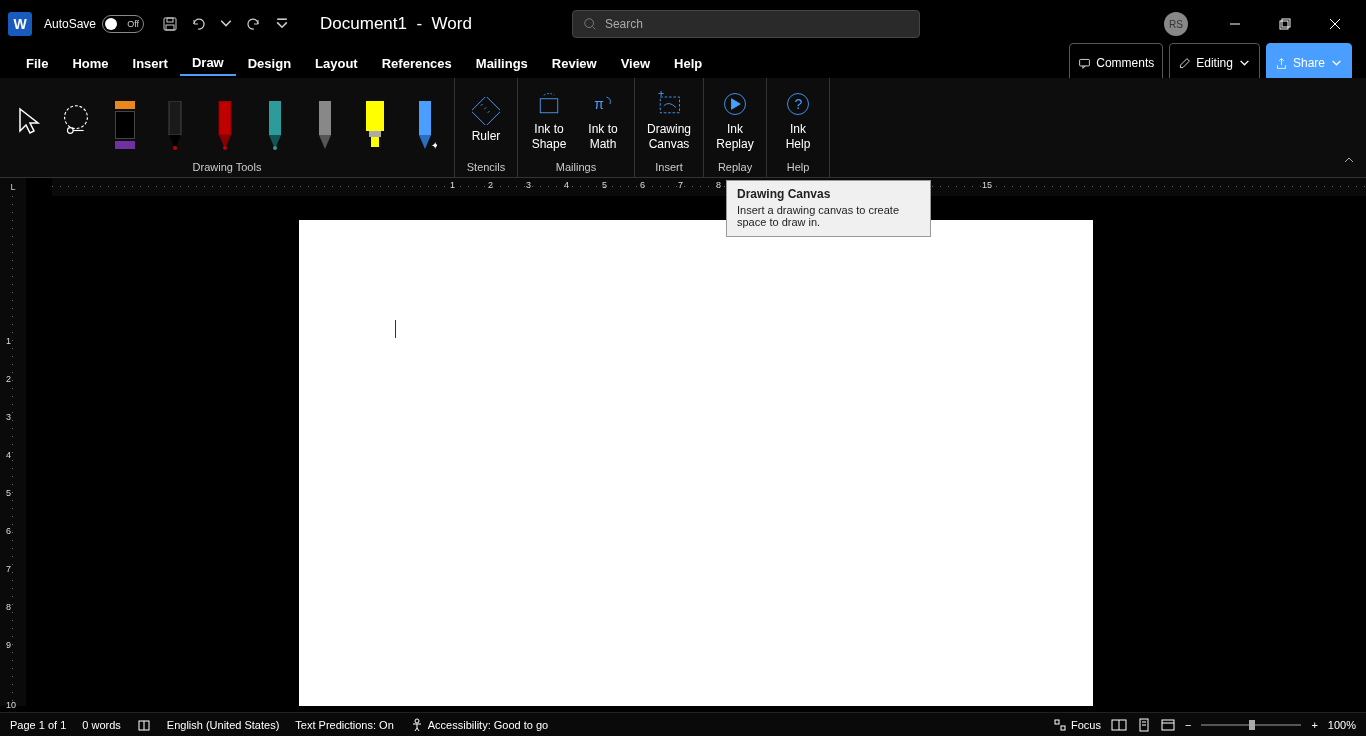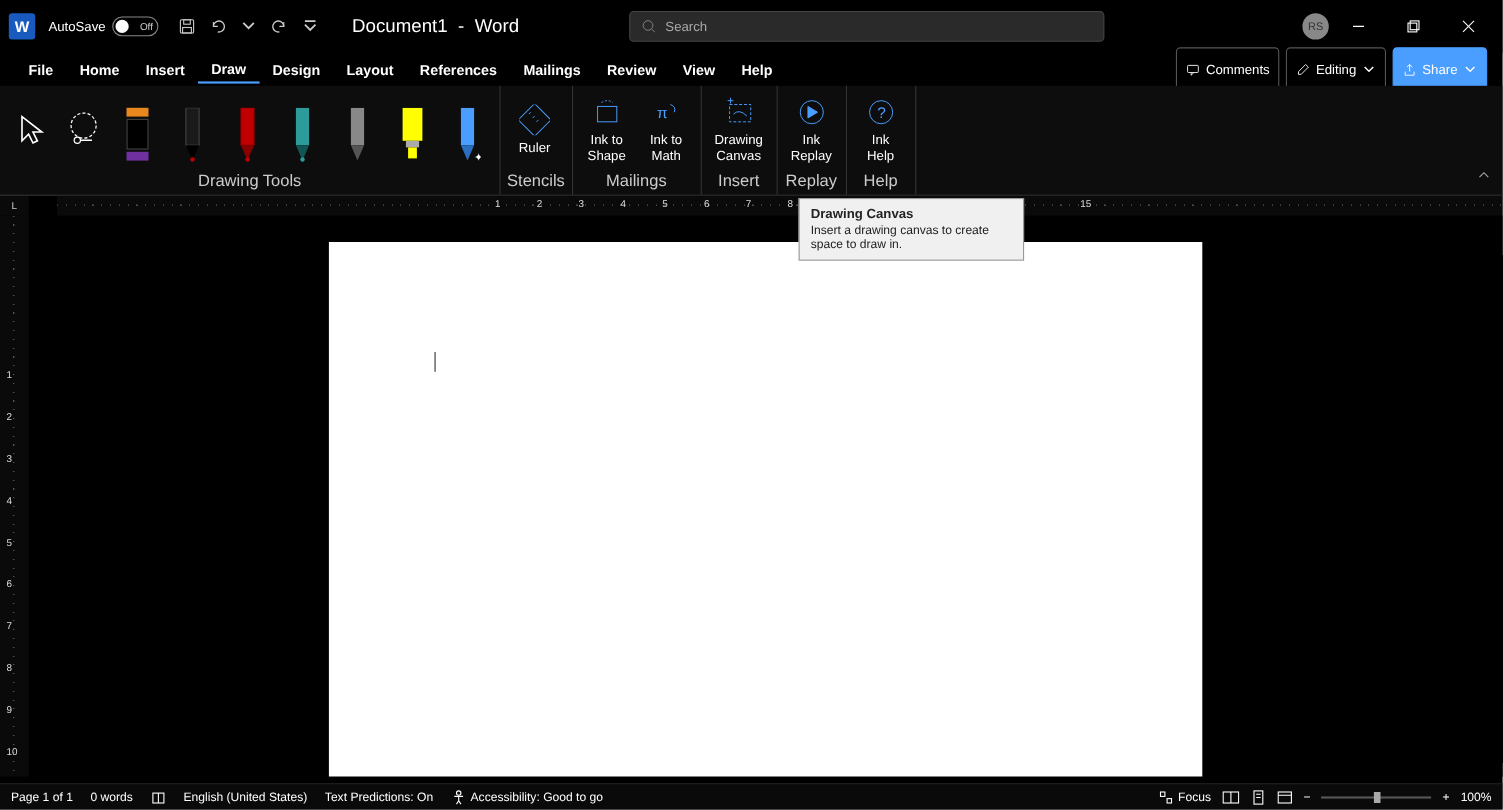--- a/index.html
+++ b/index.html
@@ -8,42 +8,42 @@
     
     .title-bar { height: 48px; display: flex; align-items: center; padding: 0 8px; background: #000; }
     .word-icon { width: 24px; height: 24px; background: #185ABD; color: #fff; display: flex; align-items: center; justify-content: center; font-weight: bold; font-size: 14px; border-radius: 3px; margin-right: 12px; }
     .autosave { display: flex; align-items: center; gap: 6px; font-size: 12px; margin-right: 12px; }
     .toggle { width: 42px; height: 18px; border: 1px solid #888; border-radius: 10px; position: relative; display: flex; align-items: center; }
     .toggle-knob { width: 12px; height: 12px; background: #fff; border-radius: 50%; margin-left: 2px; }
     .toggle-label { font-size: 9px; margin-left: auto; margin-right: 4px; color: #ccc; }
     .qat-btn { width: 28px; height: 28px; display: flex; align-items: center; justify-content: center; cursor: pointer; }
     .qat-btn svg { width: 16px; height: 16px; }
     .doc-title { margin-left: 24px; font-size: 17px; }
-    .search-box { margin-left: 100px; width: 432px; height: 28px; background: #2a2a2a; border: 1px solid #444; border-radius: 4px; display: flex; align-items: center; padding: 0 10px; gap: 8px; }
+    .search-box { margin-left: 100px; width: 348px; height: 28px; background: #2a2a2a; border: 1px solid #444; border-radius: 4px; display: flex; align-items: center; padding: 0 10px; gap: 8px; }
     .search-box svg { width: 14px; height: 14px; opacity: 0.7; }
     .search-ph { font-size: 12px; color: #aaa; }
     .title-right { margin-left: auto; display: flex; align-items: center; gap: 4px; }
-    .user-badge { width: 24px; height: 24px; border-radius: 50%; background: #888; display: flex; align-items: center; justify-content: center; font-size: 10px; color: #333; }
+    .user-badge { width: 24px; height: 24px; border-radius: 50%; background: #888; display: flex; align-items: center; justify-content: center; font-size: 10px; color: #333; margin-right: 20px; }
     .win-btn { width: 46px; height: 32px; display: flex; align-items: center; justify-content: center; }
     .win-btn svg { width: 12px; height: 12px; }
     
     
     .tabs { height: 30px; display: flex; align-items: center; padding: 0 14px; gap: 0; }
     .tab { padding: 4px 12px; font-size: 13px; cursor: pointer; font-weight: bold; }
     .tab.active { border-bottom: 2px solid #4a9eff; }
     .tabs-right { margin-left: auto; display: flex; gap: 6px; align-items: center; }
     .pill-btn { height: 40px; border: 1px solid #555; border-radius: 4px; padding: 0 8px; display: flex; align-items: center; gap: 5px; font-size: 12px; cursor: pointer; }
     .pill-btn.share { background: #4a9eff; border-color: #4a9eff; justify-content: flex-end; }
     .pill-btn svg { width: 13px; height: 13px; }
     
     
     .ribbon { height: 100px; background: #0d0d0d; display: flex; border-bottom: 1px solid #333; position: relative; }
     .ribbon-group { display: flex; flex-direction: column; border-right: 1px solid #333; padding: 4px 6px 0; }
     .group-items { flex: 1; display: flex; align-items: center; gap: 4px; }
-    .group-label { font-size: 15px; color: #ccc; text-align: center; padding: 2px 0 4px; }
+    .group-label { font-size: 11px; color: #ccc; text-align: center; padding: 2px 0 4px; }
     
     .tool-btn { width: 44px; height: 56px; display: flex; align-items: center; justify-content: center; cursor: pointer; }
     .cursor-icon svg { width: 32px; height: 32px; }
     .lasso-icon svg { width: 38px; height: 38px; }
     
     .pen { width: 46px; height: 60px; display: flex; flex-direction: column; align-items: center; justify-content: flex-end; cursor: pointer; }
     .pen-swatch { width: 20px; height: 8px; margin-bottom: 2px; }
     
     .big-btn { display: flex; flex-direction: column; align-items: center; justify-content: flex-start; padding: 4px 6px; cursor: pointer; min-width: 50px; gap: 4px; }
     .big-btn svg { width: 28px; height: 28px; }
@@ -368,21 +368,21 @@
   <div class="ruler-v">
     <span class="vruler-num" style="top:140px">1</span>
     <span class="vruler-num" style="top:178px">2</span>
     <span class="vruler-num" style="top:216px">3</span>
     <span class="vruler-num" style="top:254px">4</span>
     <span class="vruler-num" style="top:292px">5</span>
     <span class="vruler-num" style="top:330px">6</span>
     <span class="vruler-num" style="top:368px">7</span>
     <span class="vruler-num" style="top:406px">8</span>
     <span class="vruler-num" style="top:444px">9</span>
-    <span class="vruler-num" style="top:482px">10</span>
+    <span class="vruler-num" style="top:504px">10</span>
   </div>
   <div class="doc-area">
     <div class="page">
       <div class="cursor-blink"></div>
     </div>
   </div>
 </div>
 
 <div class="tooltip">
   <div class="tooltip-title">Drawing Canvas</div>

